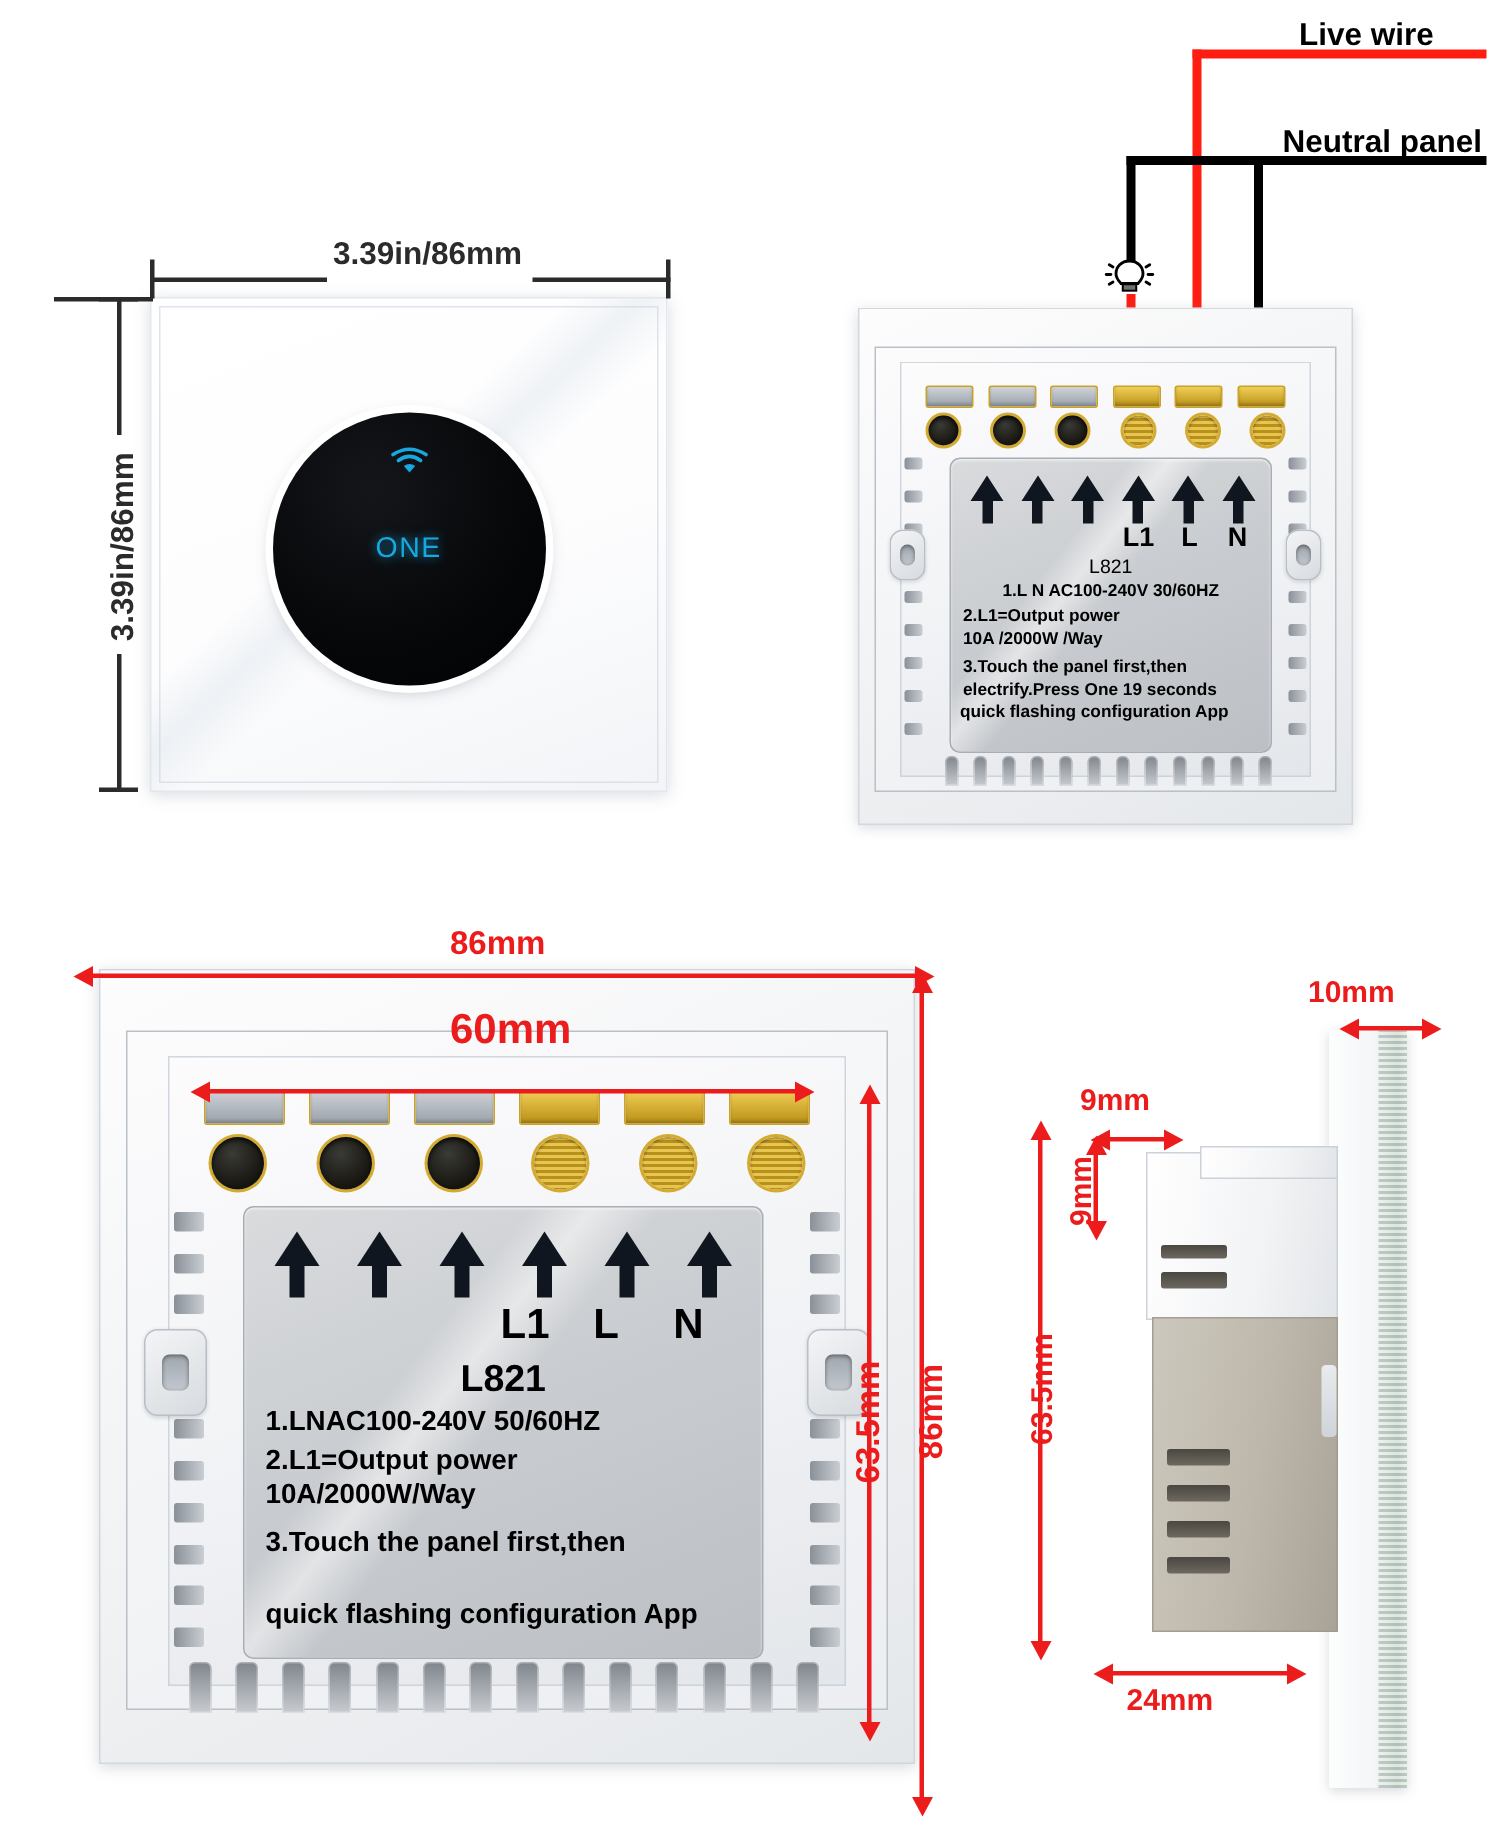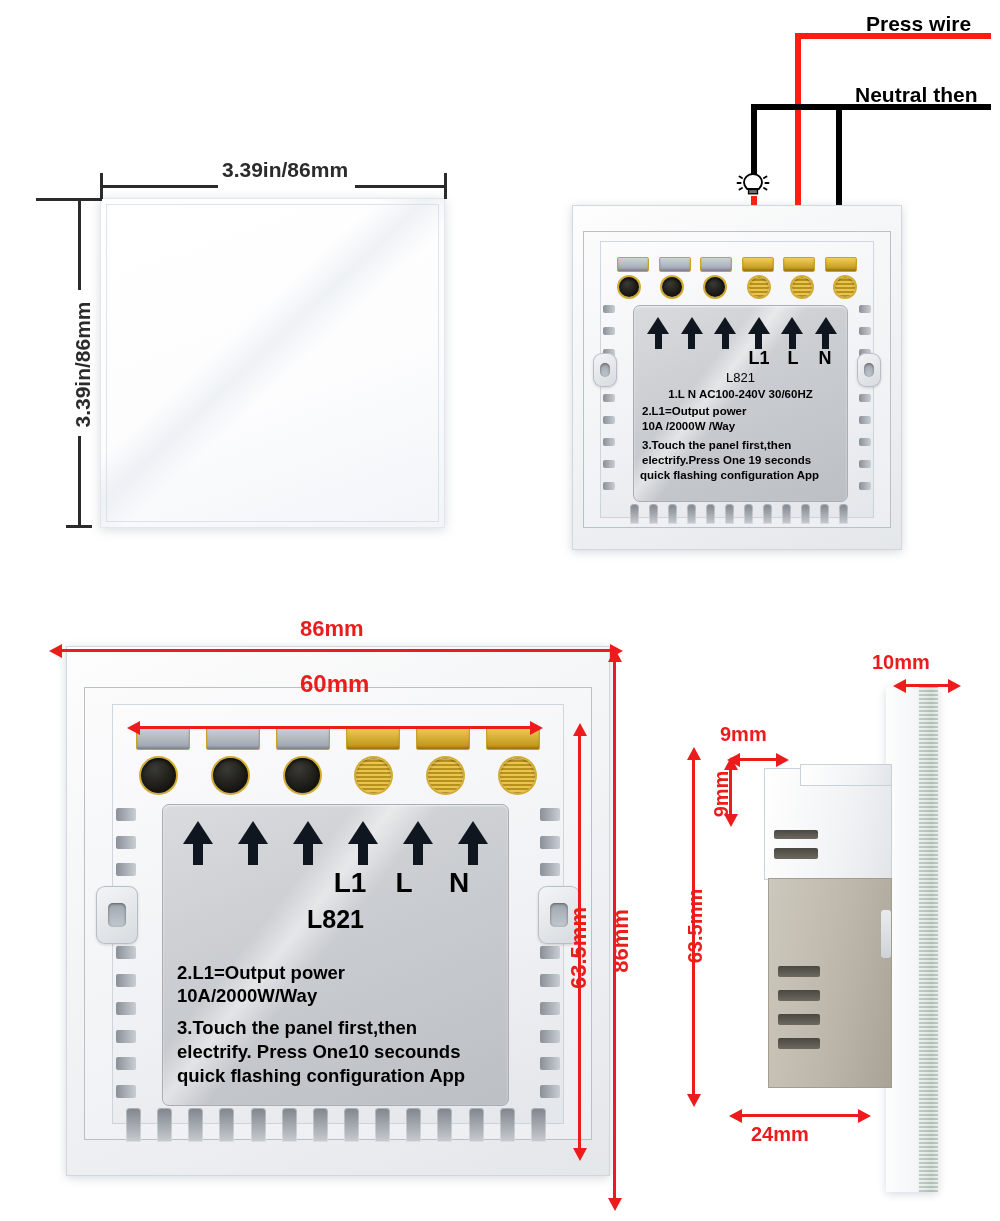--- a/index.html
+++ b/index.html
@@ -185,20 +185,30 @@
     background: linear-gradient(#e9ebee,#cfd4d9);
     border-radius:3px;
   }
 </style>
 </head>
 <body>
 
 <div class="panel" id="front-view">
   <div class="glass-plate">
     <div class="glass-inner-edge"></div>
+  </div>
+  <div class="touch-circle">
+    <div class="wifi-glyph">
+      <svg viewBox="0 0 26 18" width="26" height="18">
+        <path d="M2 5 Q13 -2 24 5" stroke="#17a8e0" stroke-width="2.4" fill="none" stroke-linecap="round"></path>
+        <path d="M5.6 9 Q13 3.6 20.4 9" stroke="#17a8e0" stroke-width="2.4" fill="none" stroke-linecap="round"></path>
+        <path d="M9.2 12.7 Q13 9.8 16.8 12.7 L13 17 Z" fill="#17a8e0"></path>
+      </svg>
+    </div>
+    <div class="one-text">ONE</div>
   </div>
 </div>
 
 <div class="ln-dk-h" style="left:100px; top:185px; width:118px;"></div>
 <div class="ln-dk-h" style="left:355px; top:185px; width:92px;"></div>
 <div class="ln-dk-v" style="left:100px; top:173px; height:26px;"></div>
 <div class="ln-dk-v" style="left:444px; top:173px; height:26px;"></div>
 <div class="ln-dk-h" style="left:36px; top:198px; width:66px;"></div>
 <div class="dim-text dim-dark" style="left:222px; top:159px; font-size:21px;">3.39in/86mm</div>
 
@@ -224,22 +234,22 @@
       <line x1="6.5" y1="8.5" x2="9" y2="10"></line>
       <line x1="33.5" y1="8.5" x2="31" y2="10"></line>
       <line x1="4.5" y1="15" x2="7.6" y2="15"></line>
       <line x1="35.5" y1="15" x2="32.4" y2="15"></line>
       <line x1="6.5" y1="21.5" x2="9" y2="20"></line>
       <line x1="33.5" y1="21.5" x2="31" y2="20"></line>
     </g>
   </svg>
 </div>
 
-<div class="wire-label" style="left:866px; top:12px; font-size:21px;">Press wire</div>
-<div class="wire-label" style="left:855px; top:83px; font-size:21px;">Neutral then</div>
+<div class="wire-label" style="left:866px; top:12px; font-size:21px;">Live wire</div>
+<div class="wire-label" style="left:855px; top:83px; font-size:21px;">Neutral panel</div>
 
 <div class="panel" id="back-view-small" style="left:572px; top:205px; width:330px; height:345px;">
   <div class="mod-outer"></div>
   <div class="mod-bezel" style="left:11px; top:26px; right:11px; bottom:22px;"></div>
   <div class="mod-core" style="left:28px; top:36px; right:28px; bottom:32px;"></div>
 
   <div class="term-strip" style="left:45px; top:52px; width:240px;">
     <div class="term-slot" style="width:30px;height:13px;"></div>
     <div class="term-slot" style="width:30px;height:13px;"></div>
     <div class="term-slot" style="width:30px;height:13px;"></div>
@@ -417,24 +427,24 @@
       <div class="up-arrow" style="width:30px;height:44px;">
           <div class="head" style="border-left-width:15px;border-right-width:15px;border-bottom-width:23px;margin-left:-15px;"></div>
           <div class="stem" style="top:21px;width:10px;height:23px;margin-left:-5px;"></div>
         </div>
     </div>
     <div style="position:absolute; left:165px; top:62px; width:44px; text-align:center; font-size:28px; font-weight:bold;">L1</div>
     <div style="position:absolute; left:224px; top:62px; width:34px; text-align:center; font-size:28px; font-weight:bold;">L</div>
     <div style="position:absolute; left:279px; top:62px; width:34px; text-align:center; font-size:28px; font-weight:bold;">N</div>
 
     <div class="lbl-lines" style="top:100px; font-size:25px; font-weight:bold;">L821</div>
+    <div style="position:absolute; left:14px; top:131px; font-size:18.5px; font-weight:bold;">1.LNAC100-240V 50/60HZ</div>
     <div style="position:absolute; left:14px; top:157px; font-size:18.5px; font-weight:bold;">2.L1=Output power</div>
     <div style="position:absolute; left:14px; top:180px; font-size:18.5px; font-weight:bold;">10A/2000W/Way</div>
     <div style="position:absolute; left:14px; top:212px; font-size:18.5px; font-weight:bold;">3.Touch the panel first,then</div>
-    <div style="position:absolute; left:14px; top:236px; font-size:18.5px; font-weight:bold;">electrify. Press One10 secounds</div>
     <div style="position:absolute; left:14px; top:260px; font-size:18.5px; font-weight:bold;">quick flashing configuration App</div>
   </div>
 
   <div class="vent-fins" style="left:60px; top:462px; width:420px; height:34px;">
     <div class="fin" style="width:15px;height:34px;"></div>
       <div class="fin" style="width:15px;height:34px;"></div>
     <div class="fin" style="width:15px;height:34px;"></div>
       <div class="fin" style="width:15px;height:34px;"></div>
     <div class="fin" style="width:15px;height:34px;"></div>
       <div class="fin" style="width:15px;height:34px;"></div>
@@ -450,21 +460,21 @@
 </div>
 
 <div class="ln-red-h" style="left:62px; top:649px; width:548px;"></div>
 <div class="ar ar-l" style="left:49px; top:644px;"></div>
 <div class="ar ar-r" style="left:610px; top:644px;"></div>
 <div class="dim-text dim-red" style="left:300px; top:618px; font-size:22px;">86mm</div>
 
 <div class="ln-red-h" style="left:140px; top:726px; width:390px;"></div>
 <div class="ar ar-l" style="left:127px; top:721px;"></div>
 <div class="ar ar-r" style="left:530px; top:721px;"></div>
-<div class="dim-text dim-red" style="left:300px; top:672px; font-size:24px;">60mm</div>
+<div class="dim-text dim-red" style="left:300px; top:672px; font-size:28px;">60mm</div>
 
 <div class="ln-red-v" style="left:578px; top:736px; height:412px;"></div>
 <div class="ar ar-u" style="left:573px; top:723px;"></div>
 <div class="ar ar-d" style="left:573px; top:1148px;"></div>
 <div class="dim-text dim-red vrot" style="left:509px; top:937px; width:140px; text-align:center; font-size:22px;">63.5mm</div>
 
 <div class="ln-red-v" style="left:613px; top:662px; height:536px;"></div>
 <div class="ar ar-u" style="left:608px; top:649px;"></div>
 <div class="ar ar-d" style="left:608px; top:1198px;"></div>
 <div class="dim-text dim-red vrot" style="left:566px; top:930px; width:110px; text-align:center; font-size:22px;">86mm</div>

